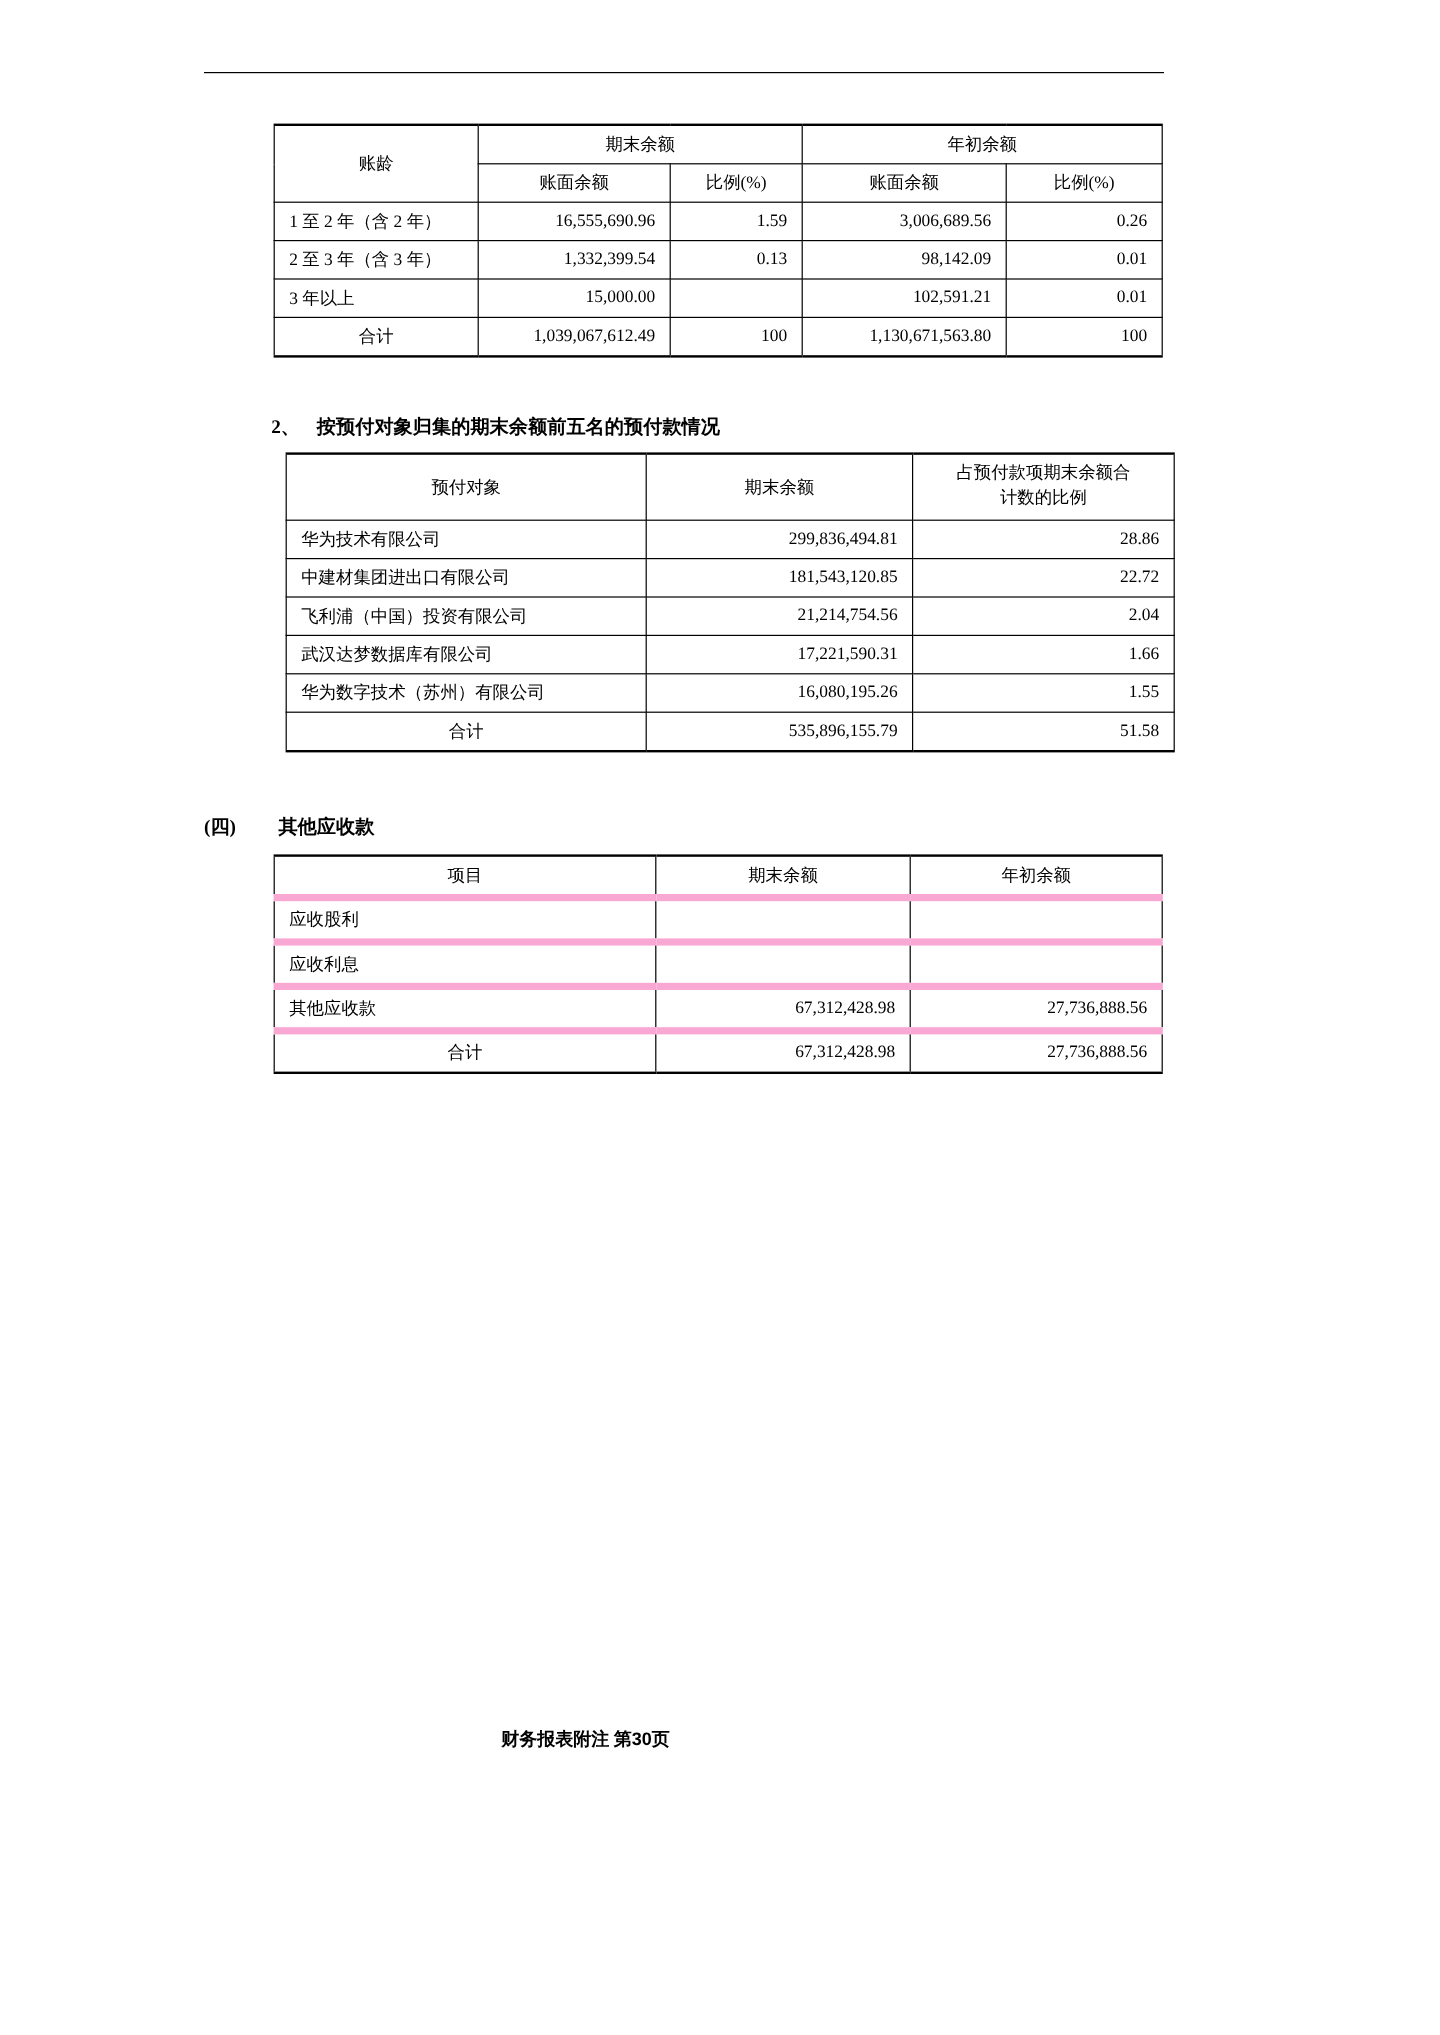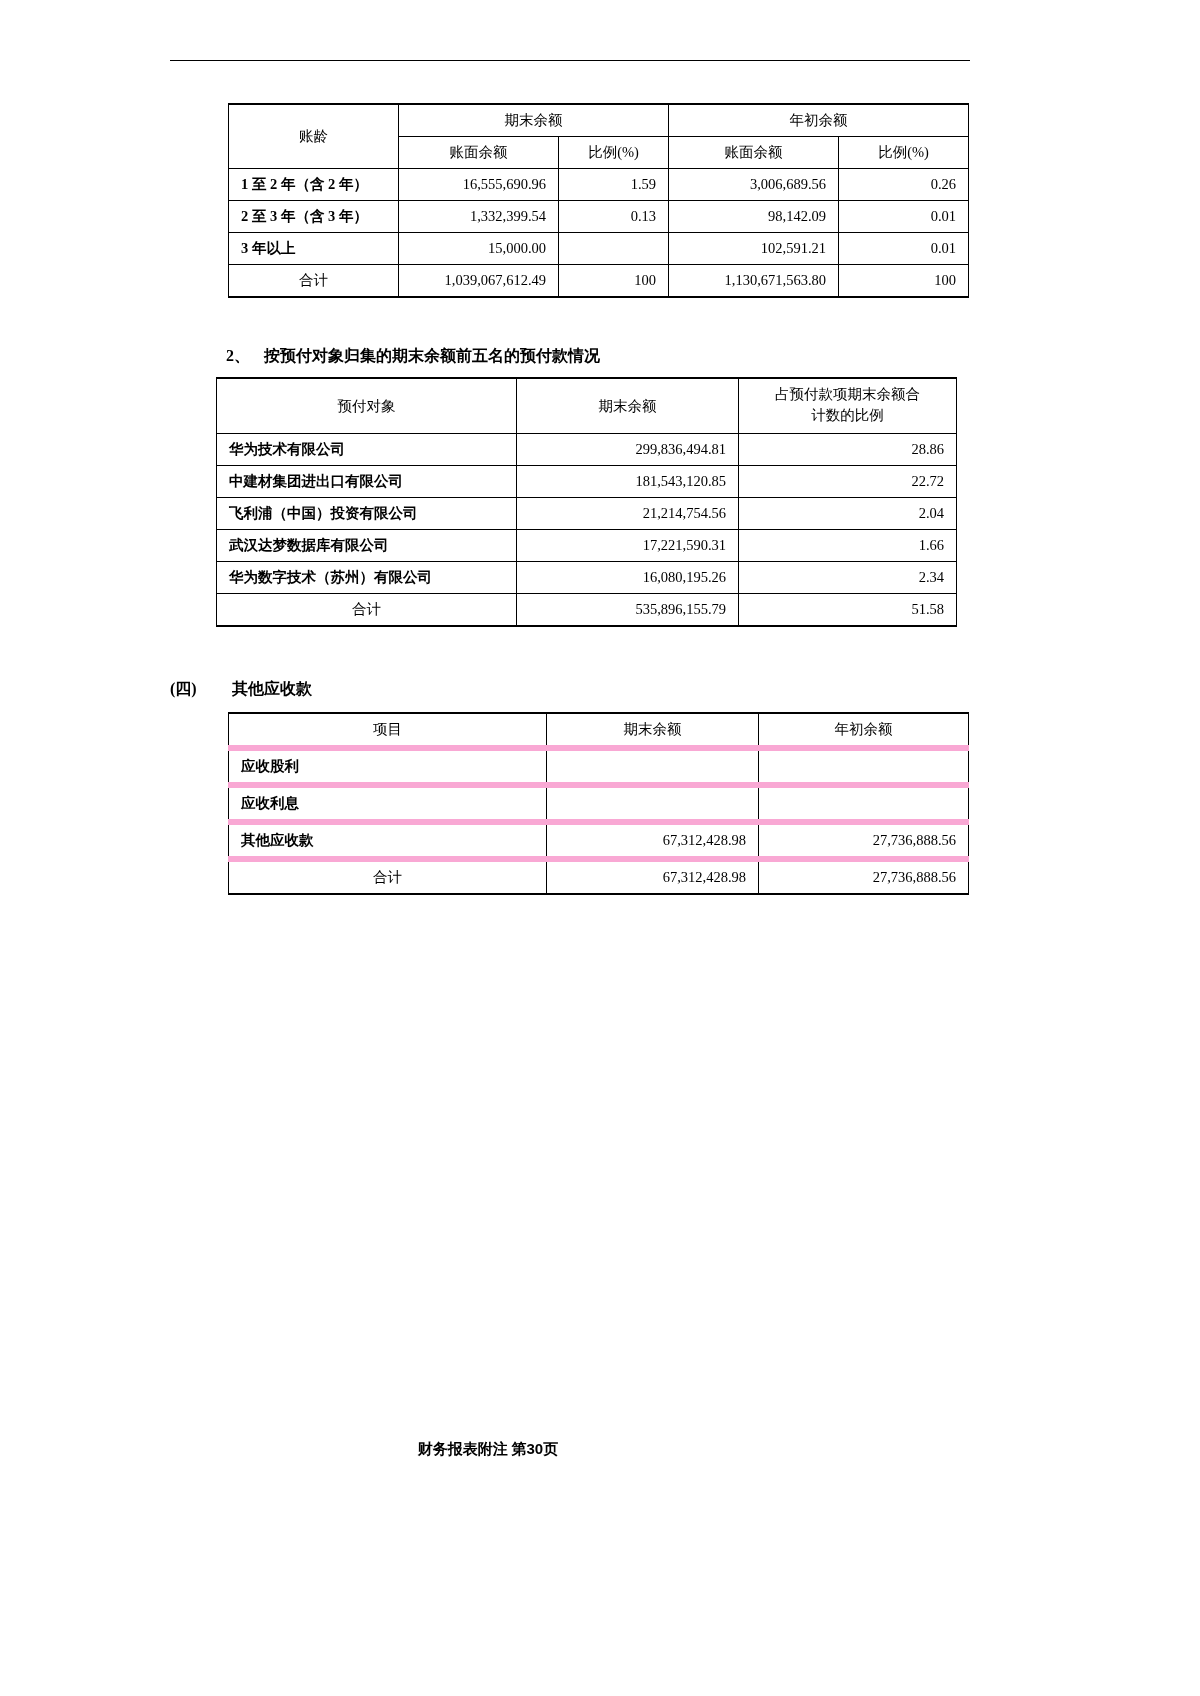--- a/index.html
+++ b/index.html
@@ -49,39 +49,39 @@
   .tbl1 td {
     border-left: 1px solid #000;
     border-right: 1px solid #000;
     border-bottom: 1px solid #000;
   }
   .tbl1 tr:first-child td { border-top: 2px solid #000; }
   .tbl1 tr:last-child td { border-bottom: 2px solid #000; }
   .center { text-align: center; }
   .left { text-align: left; }
   .right { text-align: right; }
-  .pad-l { padding-left: 12px; font-weight: bold; }
+  .pad-l { padding-left: 12px; }
   .pad-r { padding-right: 12px; }
 
   .section-head {
     margin: 48px 0 10px 0;
     font-size: 16px;
     font-weight: bold;
     display: flex;
   }
   .section-head .num {
     width: 62px;
     padding-left: 56px;
     box-sizing: border-box;
   }
   .section-head .txt { flex: 1; padding-left: 32px; }
 
   .tbl2 {
     width: 740px;
-    margin-left: 46px;
+    margin-left: 68px;
   }
   .tbl2 td {
     border-left: 1px solid #000;
     border-right: 1px solid #000;
     border-bottom: 1px solid #000;
   }
   .tbl2 tr:first-child td { border-top: 2px solid #000; }
   .tbl2 tr:last-child td { border-bottom: 2px solid #000; }
 
   .group-head {
@@ -214,21 +214,21 @@
           <td class="right pad-r">2.04</td>
         </tr>
         <tr>
           <td class="left pad-l">武汉达梦数据库有限公司</td>
           <td class="right pad-r">17,221,590.31</td>
           <td class="right pad-r">1.66</td>
         </tr>
         <tr>
           <td class="left pad-l">华为数字技术（苏州）有限公司</td>
           <td class="right pad-r">16,080,195.26</td>
-          <td class="right pad-r">2.34</td>
+          <td class="right pad-r">1.55</td>
         </tr>
         <tr>
           <td class="center">合计</td>
           <td class="right pad-r">535,896,155.79</td>
           <td class="right pad-r">51.58</td>
         </tr>
       </tbody>
     </table>
 
     <div class="group-head">

